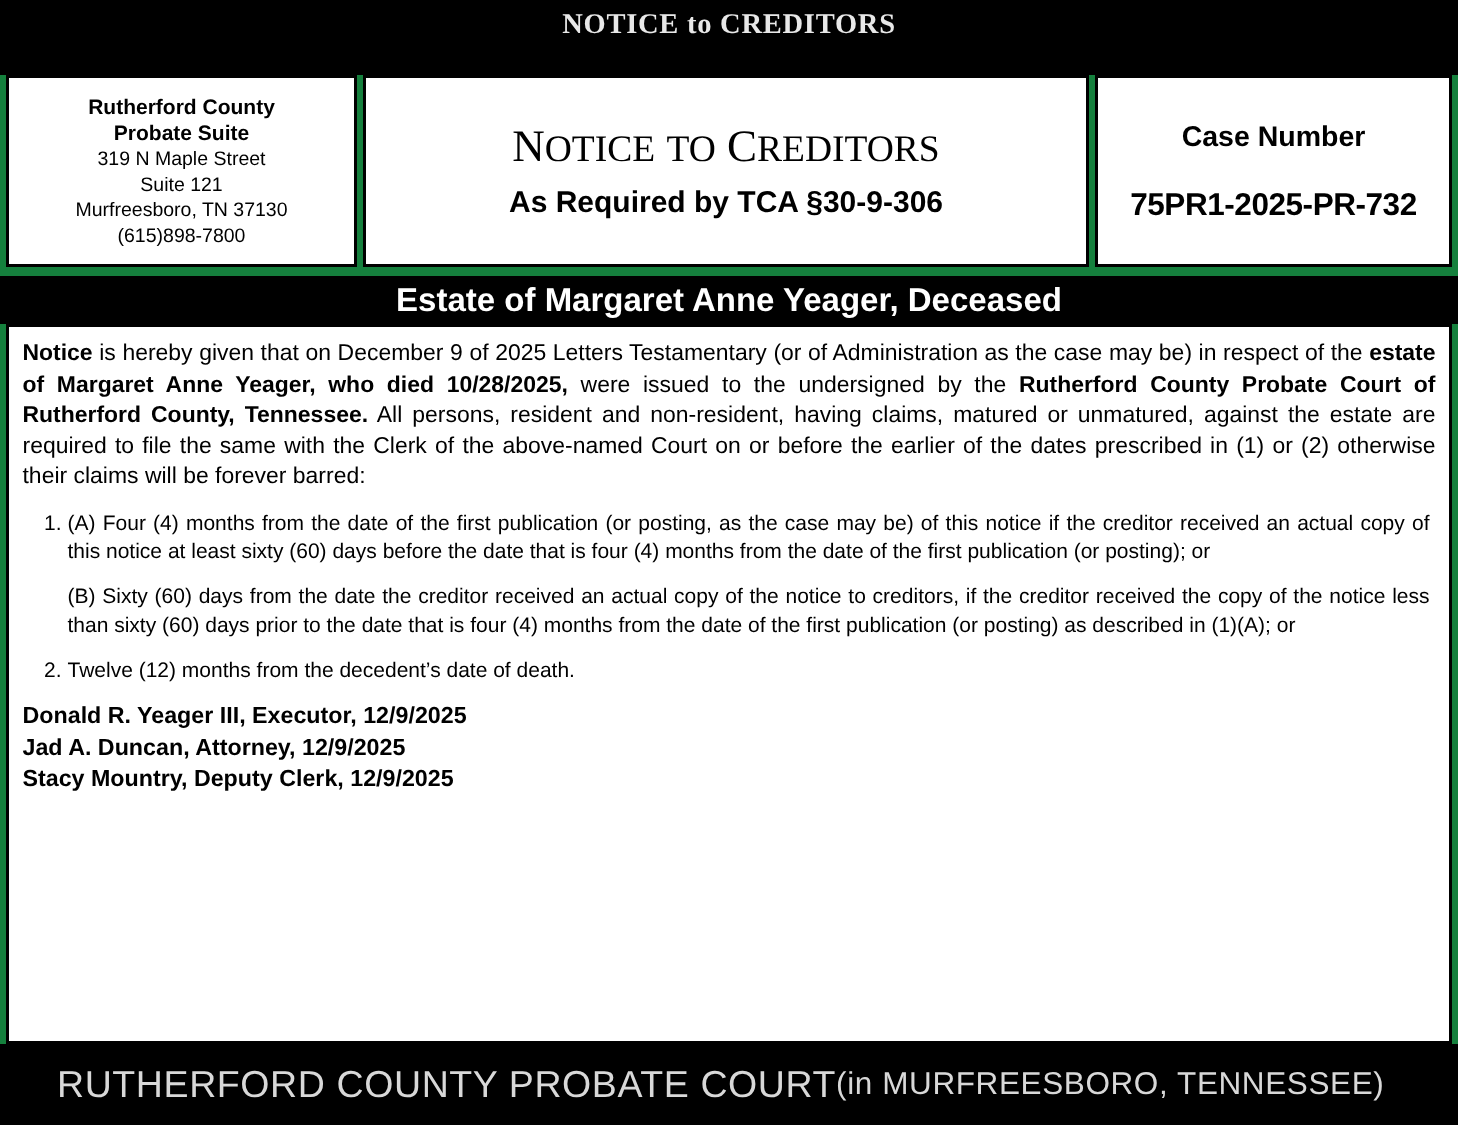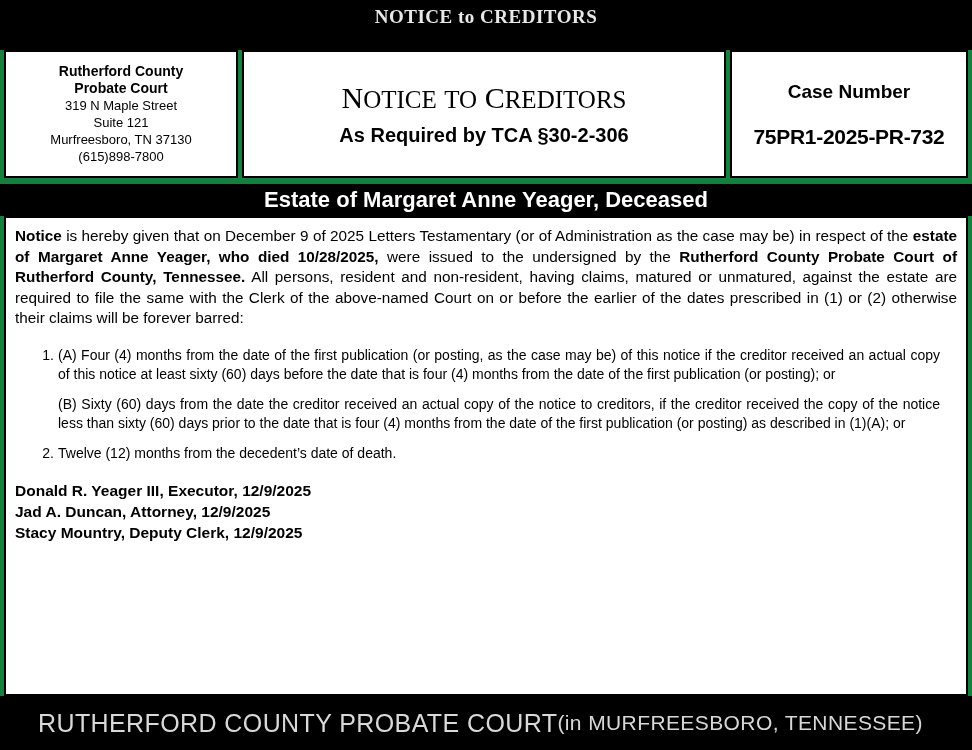--- a/index.html
+++ b/index.html
@@ -139,21 +139,21 @@
   }
   .para {
     font-size: 15.3px;
     line-height: 20.5px;
     text-align: justify;
     margin: 0 0 10px 0;
   }
   .para b { font-weight: bold; }
 
   ol.items {
-    margin: 17px;
+    margin: 4px;
     padding-left: 26px;
     list-style: none;
     counter-reset: itm;
   }
   ol.items > li {
     counter-increment: itm;
     position: relative;
     font-size: 14px;
     line-height: 19px;
     text-align: justify;
@@ -199,30 +199,30 @@
 <div class="notice">
 
   <div class="top-banner">
     <div class="line1">NOTICE to CREDITORS</div>
   </div>
 
   <div class="header-row">
 
     <div class="hdr-box hdr-court">
       <div class="court-name">Rutherford County</div>
-      <div class="court-name">Probate Court</div>
+      <div class="court-name">Probate Suite</div>
       <div class="court-addr">319 N Maple Street</div>
       <div class="court-addr">Suite 121</div>
       <div class="court-addr">Murfreesboro, TN 37130</div>
       <div class="court-addr">(615)898-7800</div>
     </div>
 
     <div class="hdr-box hdr-title">
       <div class="t1"><span class="small-caps-big">N</span><span class="small-caps-sm">OTICE</span> <span class="small-caps-sm">TO</span> <span class="small-caps-big">C</span><span class="small-caps-sm">REDITORS</span></div>
-      <div class="t2">As Required  by TCA §30-2-306</div>
+      <div class="t2">As Required  by TCA §30-9-306</div>
     </div>
 
     <div class="hdr-box hdr-case">
       <div class="case-label">Case Number</div>
       <div class="case-number">75PR1-2025-PR-732</div>
     </div>
 
   </div>
 
   <div class="estate-bar">Estate of Margaret Anne Yeager, Deceased</div>

